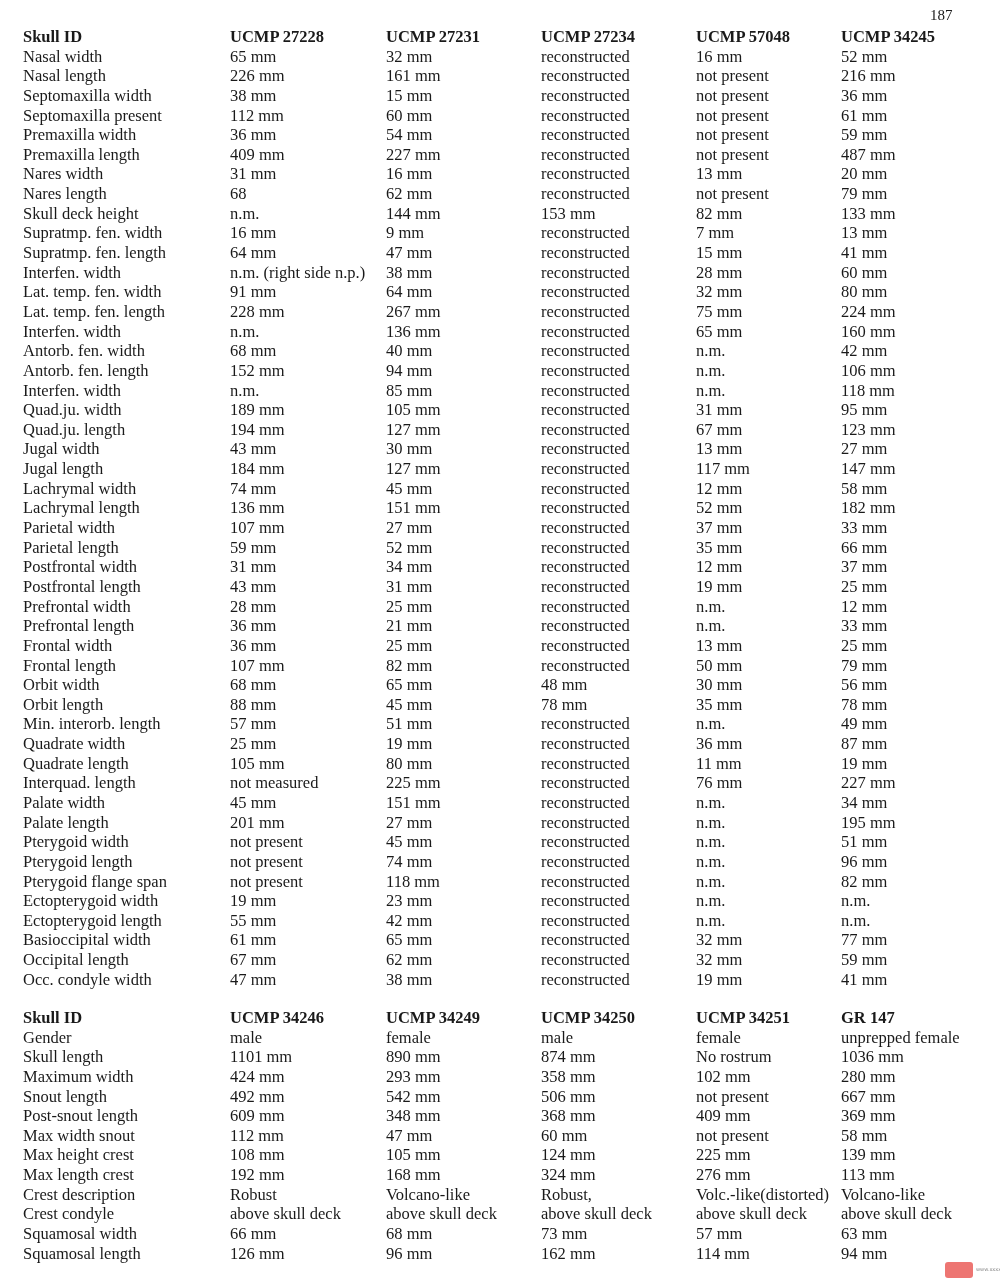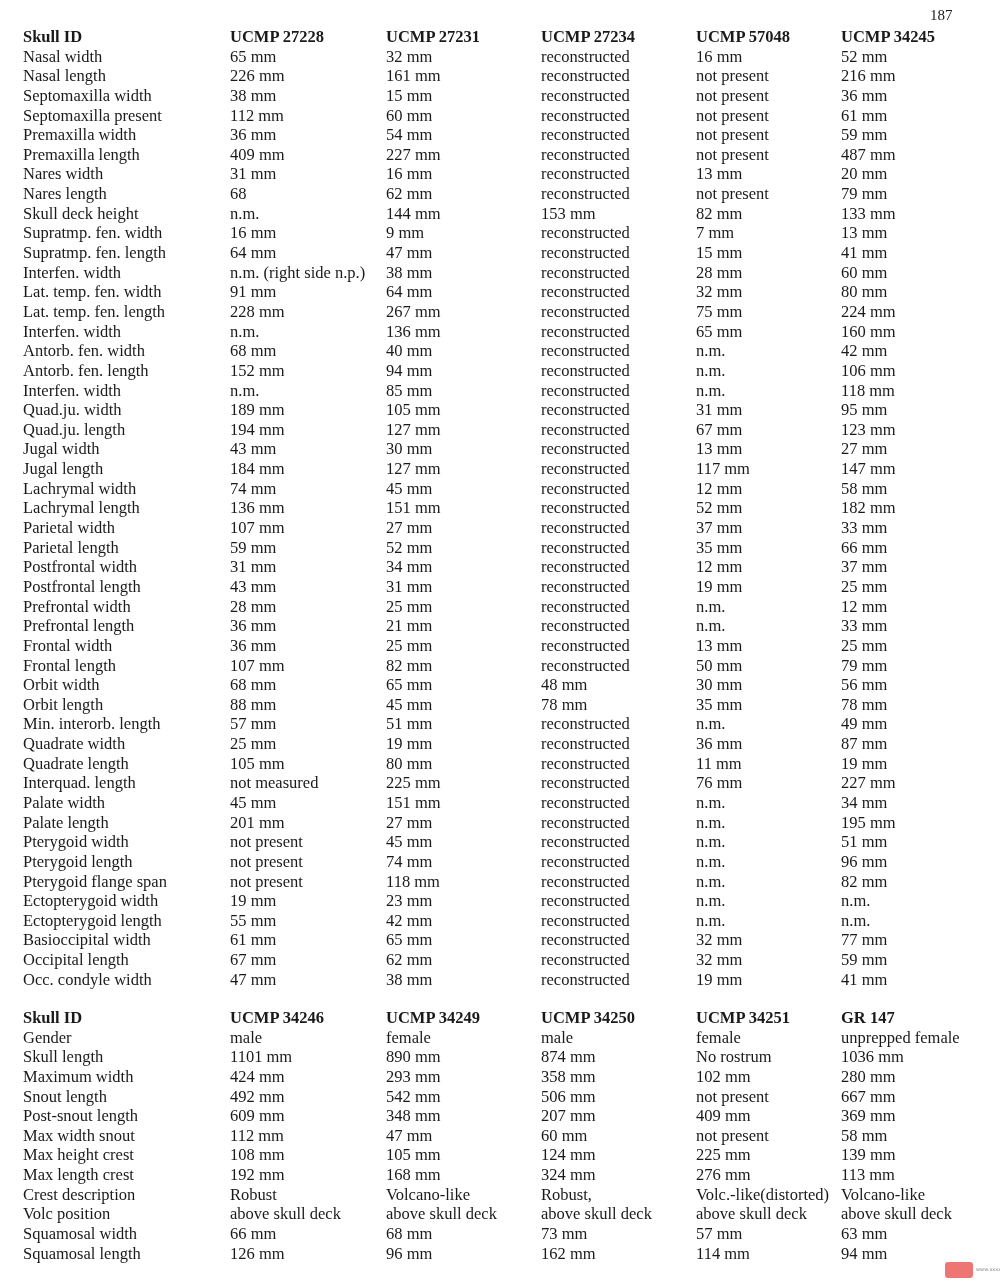--- a/index.html
+++ b/index.html
@@ -473,21 +473,21 @@
       <span class="cell c1">492 mm</span>
       <span class="cell c2">542 mm</span>
       <span class="cell c3">506 mm</span>
       <span class="cell c4">not present</span>
       <span class="cell c5">667 mm</span>
     </div>
     <div class="row">
       <span class="cell c0">Post-snout length</span>
       <span class="cell c1">609 mm</span>
       <span class="cell c2">348 mm</span>
-      <span class="cell c3">207 mm</span>
+      <span class="cell c3">368 mm</span>
       <span class="cell c4">409 mm</span>
       <span class="cell c5">369 mm</span>
     </div>
     <div class="row">
       <span class="cell c0">Max width snout</span>
       <span class="cell c1">112 mm</span>
       <span class="cell c2">47 mm</span>
       <span class="cell c3">60 mm</span>
       <span class="cell c4">not present</span>
       <span class="cell c5">58 mm</span>
@@ -510,21 +510,21 @@
     </div>
     <div class="row">
       <span class="cell c0">Crest description</span>
       <span class="cell c1">Robust</span>
       <span class="cell c2">Volcano-like</span>
       <span class="cell c3">Robust,</span>
       <span class="cell c4">Volc.-like(distorted)</span>
       <span class="cell c5">Volcano-like</span>
     </div>
     <div class="row">
-      <span class="cell c0">Volc position</span>
+      <span class="cell c0">Crest condyle</span>
       <span class="cell c1">above skull deck</span>
       <span class="cell c2">above skull deck</span>
       <span class="cell c3">above skull deck</span>
       <span class="cell c4">above skull deck</span>
       <span class="cell c5">above skull deck</span>
     </div>
     <div class="row">
       <span class="cell c0">Squamosal width</span>
       <span class="cell c1">66 mm</span>
       <span class="cell c2">68 mm</span>

